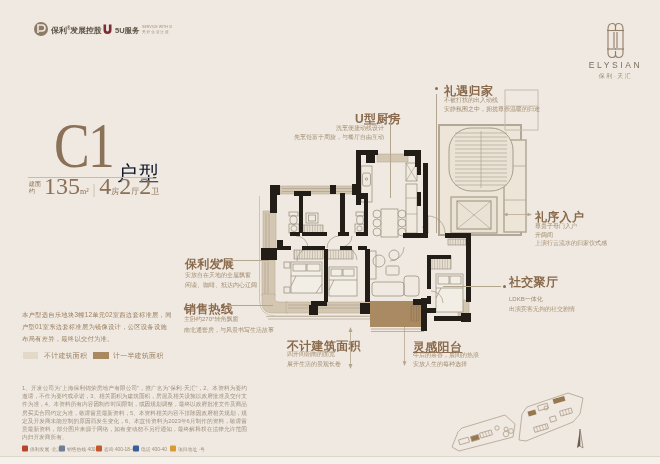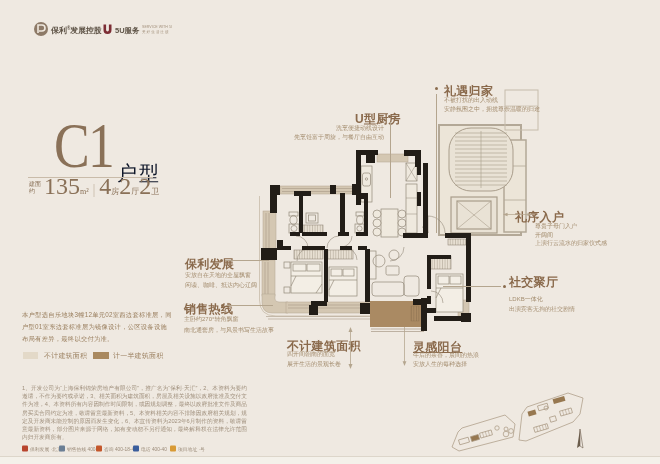--- a/index.html
+++ b/index.html
@@ -24,20 +24,45 @@
 
   <path d="M71.5 4.5 v5.5 a4 4 0 0 0 8 0 v-5.5 h-2.6 v5.5 a1.4 1.4 0 0 1 -2.8 0 v-5.5 z" fill="#7c2d34"></path>
 
   <text x="83" y="12.5" font-size="7.5" font-weight="bold" fill="#5d5245" font-family="Liberation Sans">5U服务</text>
 
   <text x="110" y="8" font-size="3.6" fill="#a3917c" font-family="Liberation Sans">SERVICE WITH 5U</text>
   <text x="110" y="13" font-size="3.6" fill="#a3917c" font-family="Liberation Sans">美 好 生 活 连 接</text>
 </svg>
 </div>
 
+<div class="abs" style="left:570px;top:12px;width:80px;height:68px;">
+<svg width="80" height="68" viewBox="566 10 80 68">
+
+  <g stroke="#937f68" fill="none" stroke-width="1.1">
+    <g>
+      <path d="M604 51 L604 27 Q604 21.5 608.5 21.5 Q611.5 21.5 611.5 24.5 L611.5 28"></path>
+      <path d="M610 30 L610 46"></path>
+      <path d="M603 28.5 L612 28.5"></path>
+      <path d="M603 47 L612 47"></path>
+      <path d="M604 51 Q604 55.5 608.5 55.5 Q611.5 55.5 611.5 52.5 L611.5 49"></path>
+    </g>
+    <g transform="translate(1223,0) scale(-1,1)">
+      <path d="M604 51 L604 27 Q604 21.5 608.5 21.5 Q611.5 21.5 611.5 24.5 L611.5 28"></path>
+      <path d="M610 30 L610 46"></path>
+      <path d="M603 28.5 L612 28.5"></path>
+      <path d="M603 47 L612 47"></path>
+      <path d="M604 51 Q604 55.5 608.5 55.5 Q611.5 55.5 611.5 52.5 L611.5 49"></path>
+    </g>
+  </g>
+
+  <text x="611.5" y="66" font-size="8.5" letter-spacing="2.6" fill="#7c6d5b" text-anchor="middle" font-family="Liberation Sans">ELYSIAN</text>
+
+  <text x="611.5" y="76" font-size="6" letter-spacing="1.5" fill="#9a8a76" text-anchor="middle" font-family="Liberation Sans">保利·天汇</text>
+</svg>
+</div>
 
 <div class="abs" style="left:54px;top:119px;width:90px;height:58px;font-family:'Liberation Serif',serif;color:#8a7158;font-size:63px;line-height:54px;letter-spacing:-2px;transform:scale(0.85,1);transform-origin:0 0;">C1</div>
 <div class="abs" style="left:117px;top:160px;font-size:20px;color:#0f172a;letter-spacing:2px;">户型</div>
 
 <div class="abs" style="left:28px;top:177px;width:125px;height:1px;background:#c9bba9;"></div>
 
 <div class="abs" style="left:29px;top:181px;width:14px;height:14px;font-size:6px;line-height:7px;color:#8a7158;">建面<br>约</div>
 <div class="abs" style="left:44px;top:176px;width:190px;height:22px;color:#8a7158;font-family:'Liberation Serif',serif;font-size:24px;line-height:20px;">135<span style="font-size:8px;">m²</span><span style="color:#c9bba9;font-size:15px;font-weight:100;"> | </span>4<span style="font-size:8px;">房</span>2<span style="font-size:8px;">厅</span>2<span style="font-size:8px;">卫</span></div>
 
 <div class="abs" style="left:22px;top:309px;width:170px;font-size:6.3px;line-height:12px;color:#9a7f5e;letter-spacing:0.25px;">本户型选自乐地块3幢12单元02室西边套标准层，同<br>户型01室东边套标准层为镜像设计，公区设备设施<br>布局有差异，最终以交付为准。</div>
@@ -362,21 +387,21 @@
 <div class="abs" style="left:390px;top:122px;width:1px;height:76px;background:#b4a58e;"></div>
 
 <div class="abs desc" style="left:264px;top:124px;width:120px;text-align:right;line-height:9.4px;">洗烹便捷动线设计<br>先烹饪富于周旋，与餐厅自由互动</div>
 
 <div class="abs blabel" style="left:444px;top:83px;">礼遇归家</div>
 <div class="abs" style="left:435px;top:87px;width:3px;height:3px;border-radius:50%;background:#8a6c4e;"></div>
 <div class="abs" style="left:436px;top:94px;width:1px;height:139px;background:#b4a58e;"></div>
 
 <div class="abs desc" style="left:444px;top:96px;width:120px;line-height:9.4px;">不被打扰的出入动线<br>安静氛围之中，拥揽尊崇温暖的归途</div>
 
-<div class="abs blabel" style="left:515px;top:209px;font-family:Liberation Serif, serif;">礼序入户</div>
+<div class="abs blabel" style="left:535px;top:209px;font-family:Liberation Serif, serif;">礼序入户</div>
 
 <svg class="abs" style="left:503px;top:210px;" width="29" height="9" viewBox="0 0 32 9">
       <line x1="1" y1="4.5" x2="31" y2="4.5" stroke="#b4a58e" stroke-width="0.8"></line>
       <polygon points="0,4.5 5,2.5 5,6.5" fill="#b4a58e"></polygon>
       <polygon points="32,4.5 27,2.5 27,6.5" fill="#b4a58e"></polygon>
     </svg>
 
 <div class="abs desc" style="left:535px;top:222px;width:110px;line-height:8.7px;">尊贵子母门入户<br>开阔间<br>上演行云流水的归家仪式感</div>
 
 <div class="abs blabel" style="left:509px;top:274px;">社交聚厅</div>

